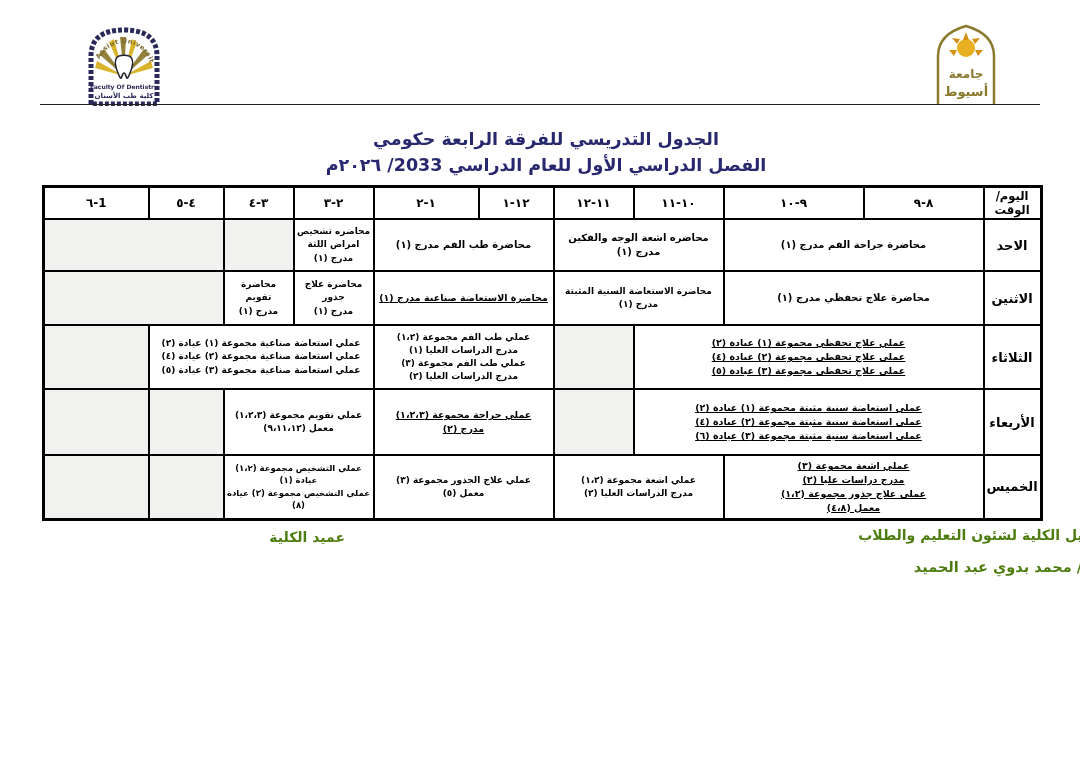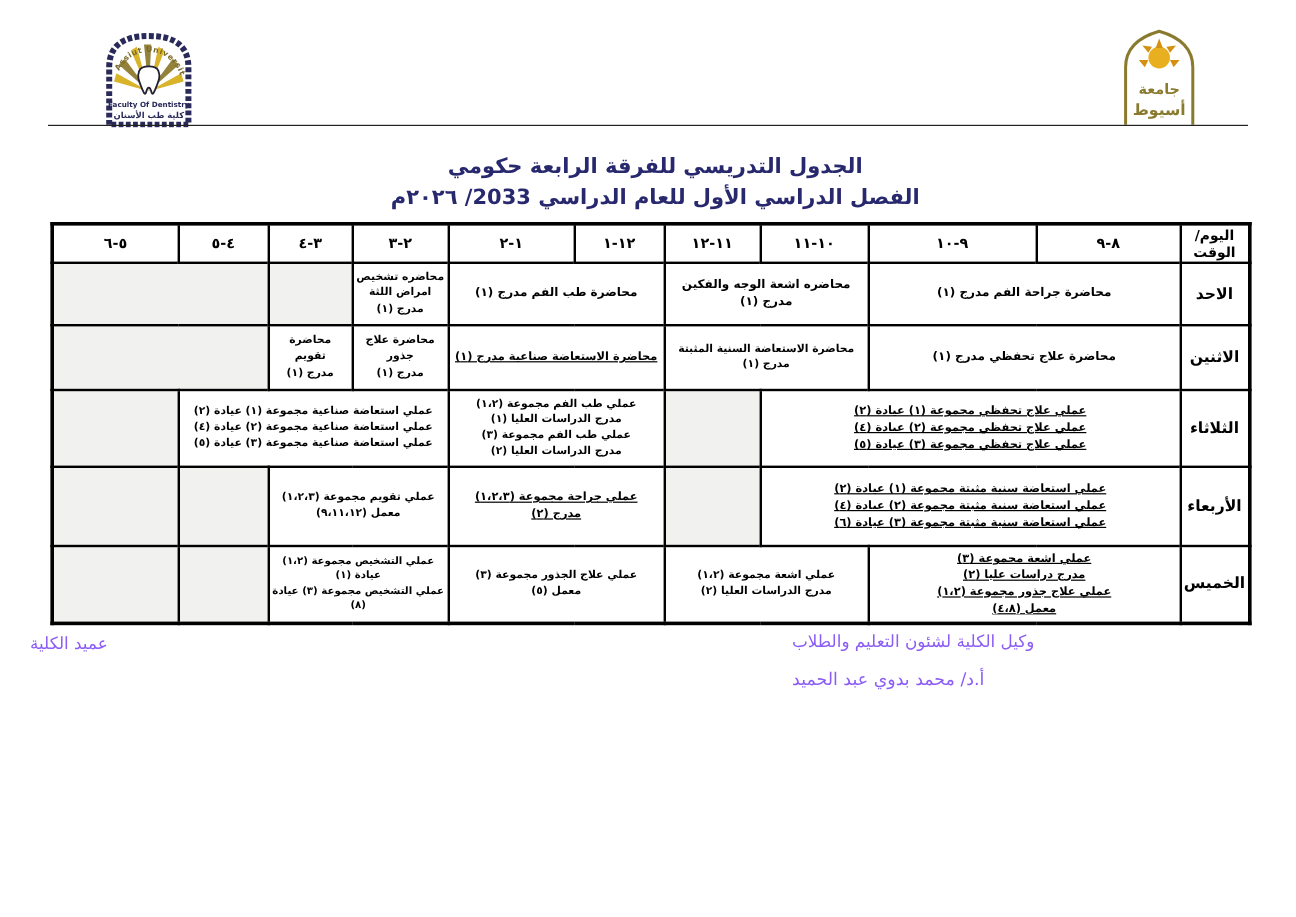--- a/index.html
+++ b/index.html
@@ -29,21 +29,21 @@
   }
   th.corner{font-size:11.5px;font-weight:bold;}
   th.time{font-size:12px;font-weight:bold;letter-spacing:1px;}
   td.day{font-size:13px;font-weight:bold;}
   td.slot{font-size:10px;font-weight:bold;white-space:pre-line;line-height:1.45;}
   td.fs95{font-size:9.5px;text-decoration:underline;}
   td.fs9{font-size:9px;}
   td.fs85{font-size:8.5px;}
   td.empty{background:#f1f1ef;}
   
-  .sig{position:absolute;direction:rtl;text-align:left;font-weight:normal;color:#8b5cf6;}
+  .sig{position:absolute;direction:rtl;text-align:right;font-weight:bold;color:#4d7c0f;}
   .sig-right{left:660px;top:527px;width:440px;}
   .sig-left{left:25px;top:529px;width:320px;}
   .sig .role{font-size:14px;}
   .sig .name{font-size:14.5px;margin-top:16px;}
 </style>
 </head>
 <body>
 
 <div class="page">
 
@@ -107,21 +107,21 @@
       <th class="corner">اليوم/ الوقت</th>
       <th class="time">٨-٩</th>
       <th class="time">٩-١٠</th>
       <th class="time">١٠-١١</th>
       <th class="time">١١-١٢</th>
       <th class="time">١٢-١</th>
       <th class="time">١-٢</th>
       <th class="time">٢-٣</th>
       <th class="time">٣-٤</th>
       <th class="time">٤-٥</th>
-      <th class="time">٥-٦</th>
+      <th class="time">1-٦</th>
     </tr>
 
     <tr style="height:52px">
       <td class="day">الاحد</td>
       <td class="slot" colspan="2">محاضرة جراحة الفم مدرج (١)</td>
       <td class="slot" colspan="2">محاضره اشعة الوجه والفكين مدرج (١)</td>
       <td class="slot" colspan="2">محاضرة طب الفم مدرج (١)</td>
       <td class="slot fs9">محاضره تشخيص
 امراض اللثة
 مدرج (١)</td>

